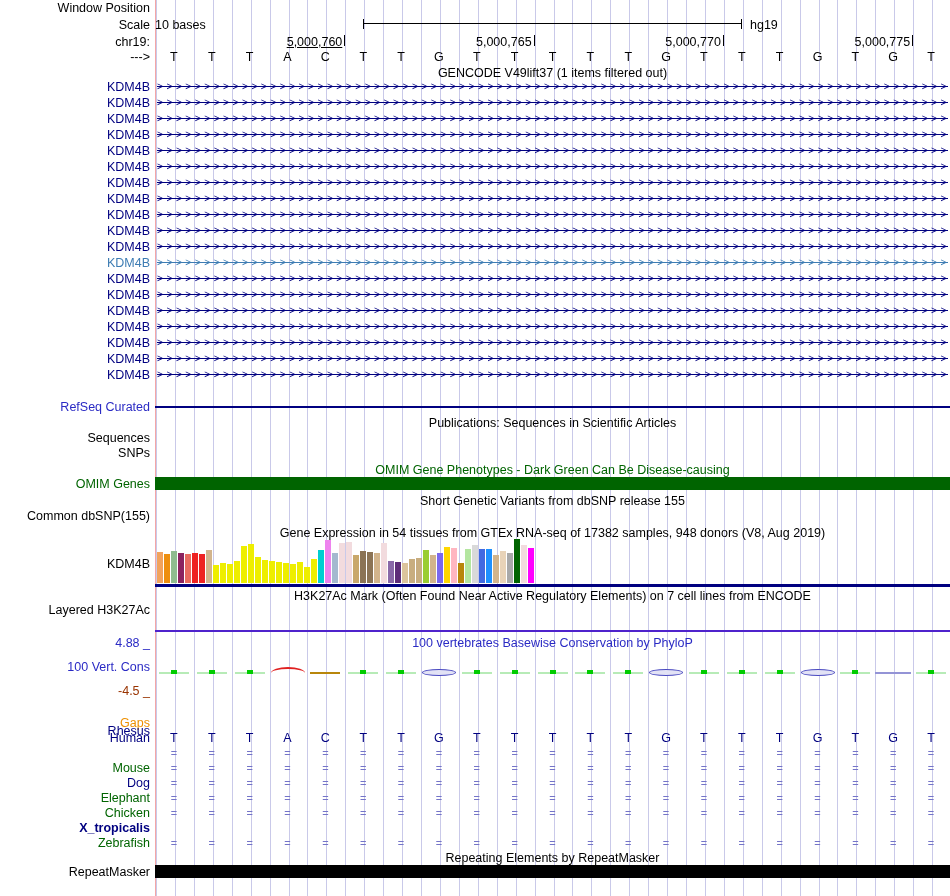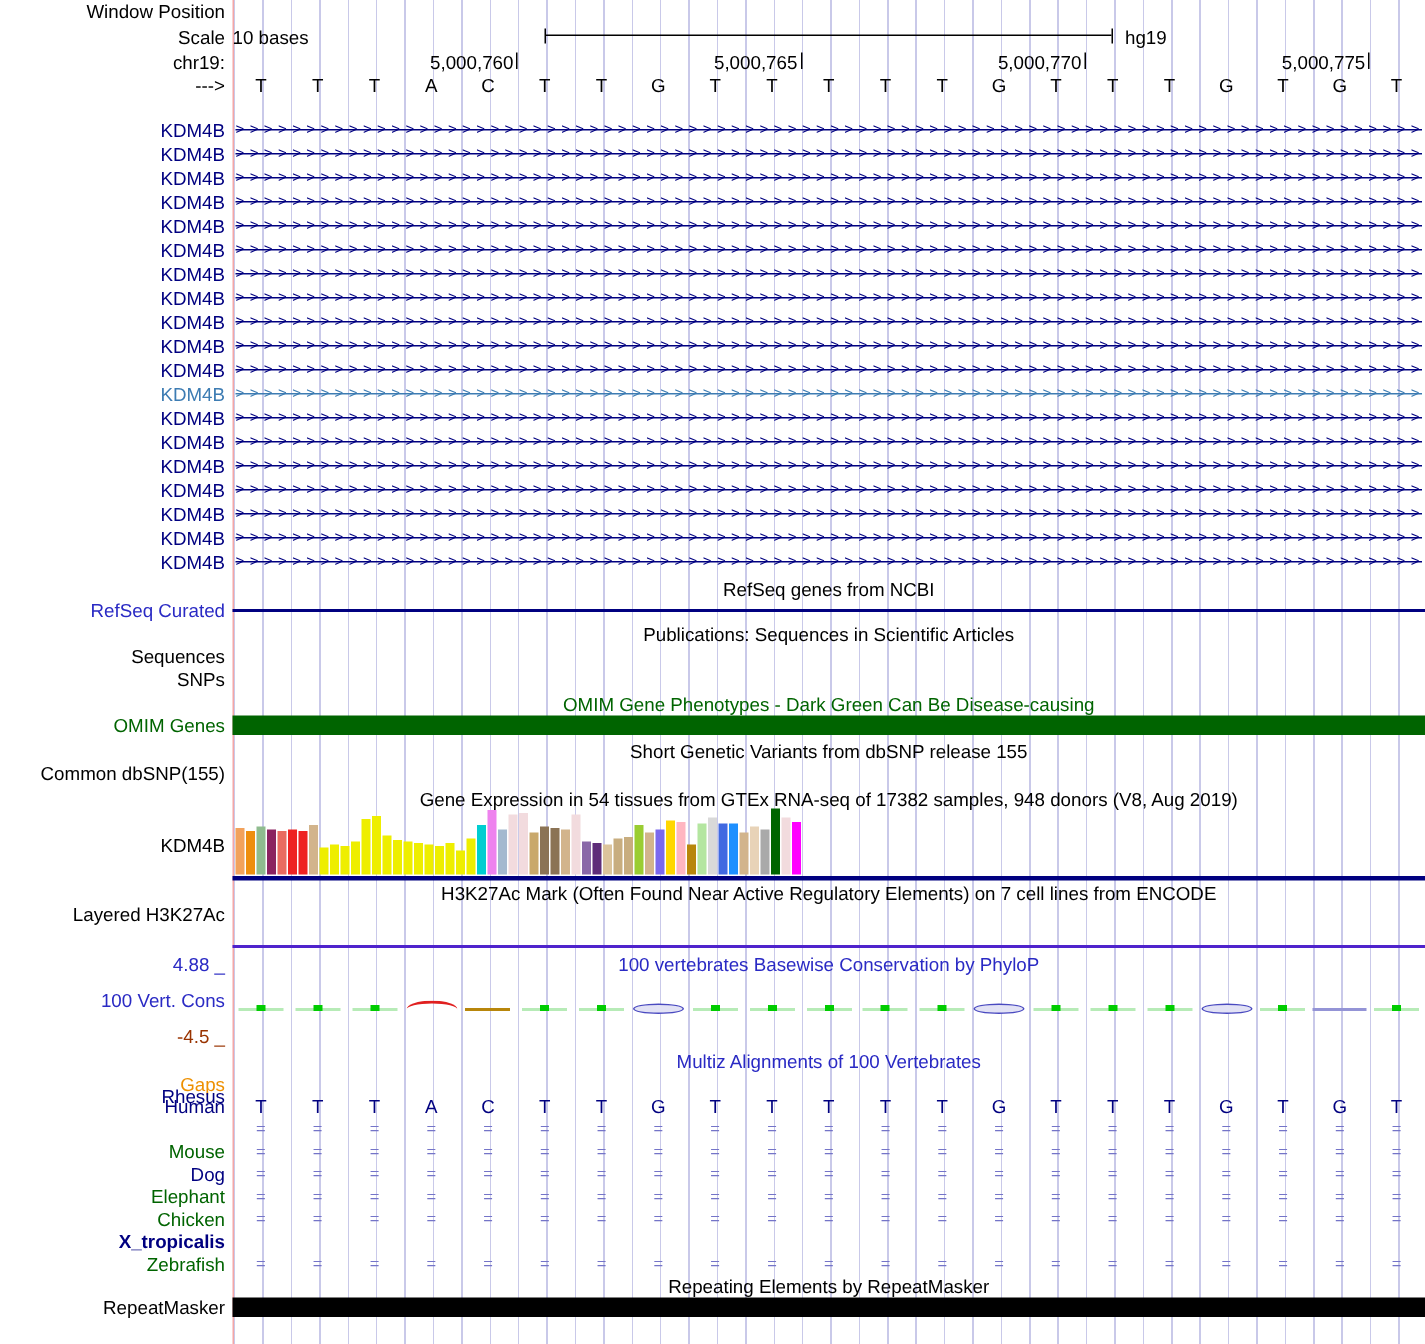--- a/index.html
+++ b/index.html
@@ -88,22 +88,22 @@
       <div class="glabel navy" style="top: 821px; font-weight: bold;">X_tropicalis</div>
       <div class="glabel green" style="top: 836px;">Zebrafish</div>
     </div>
 
   <div class="track" id="track">
 
     <div class="tleft" style="top:18px;left:0;width:200px;text-align:left">10 bases</div>
     <div class="bracket" style="left:208px;top:19px;width:377px"></div>
     <div class="tleft" style="top:18px;left:595px">hg19</div>
 
-
-    <div class="ttitle" style="top:386px">RefSeq genes from NCBI</div>
+    <div class="ttitle" style="top:66px">GENCODE V49lift37 (1 items filtered out)</div>
+
     <div class="hline" style="top:406px;height:2px;background:#000080"></div>
 
     <div class="ttitle" style="top:416px">Publications: Sequences in Scientific Articles</div>
 
     <div class="ttitle green" style="top:463px">OMIM Gene Phenotypes - Dark Green Can Be Disease-causing</div>
     <div class="hline" style="top:477px;height:13px;background:#006400"></div>
 
     <div class="ttitle" style="top:494px">Short Genetic Variants from dbSNP release 155</div>
 
     <div class="ttitle" style="top:526px">Gene Expression in 54 tissues from GTEx RNA-seq of 17382 samples, 948 donors (V8, Aug 2019)</div>
@@ -163,25 +163,24 @@
         <div class="bar" style="height: 38px; background: rgb(242, 219, 222);"></div>
         <div class="bar" style="height: 35px; background: rgb(255, 0, 255);"></div>
       </div>
     <div class="hline" style="top:584px;height:3px;background:#000080"></div>
 
     <div class="ttitle" style="top:589px">H3K27Ac Mark (Often Found Near Active Regulatory Elements) on 7 cell lines from ENCODE</div>
     <div class="hline" style="top:630px;height:2px;background:#4F23CC"></div>
 
     <div class="ttitle blue" style="top:636px">100 vertebrates Basewise Conservation by PhyloP</div>
 
-    <div class="ttitle blue" style="top:701px">Multiz Alignments of 100 Vertebrates</div>
 
     <div class="ttitle" style="top:851px">Repeating Elements by RepeatMasker</div>
     <div class="hline" style="top:865px;height:13px;background:#000000"></div>
-  <div class="rulnum" style="top: 36px; left: 87.3px; width: 100px;">5,000,760</div>
+  <div class="rulnum" style="top: 36px; left: 87.3px; width: 100px; text-decoration: underline;">5,000,760</div>
       <div class="tick" style="top: 35px; left: 189.3px;"></div>
       <div class="rulnum" style="top: 36px; left: 276.6px; width: 100px;">5,000,765</div>
       <div class="tick" style="top: 35px; left: 378.6px;"></div>
       <div class="rulnum" style="top: 36px; left: 465.9px; width: 100px;">5,000,770</div>
       <div class="tick" style="top: 35px; left: 567.9px;"></div>
       <div class="rulnum" style="top: 36px; left: 655.2px; width: 100px;">5,000,775</div>
       <div class="tick" style="top: 35px; left: 757.2px;"></div>
       <div class="base-letter" style="top: 50px; left: 8.92857px;">T</div>
       <div class="base-letter" style="top: 50px; left: 46.7857px;">T</div>
       <div class="base-letter" style="top: 50px; left: 84.6429px;">T</div>

